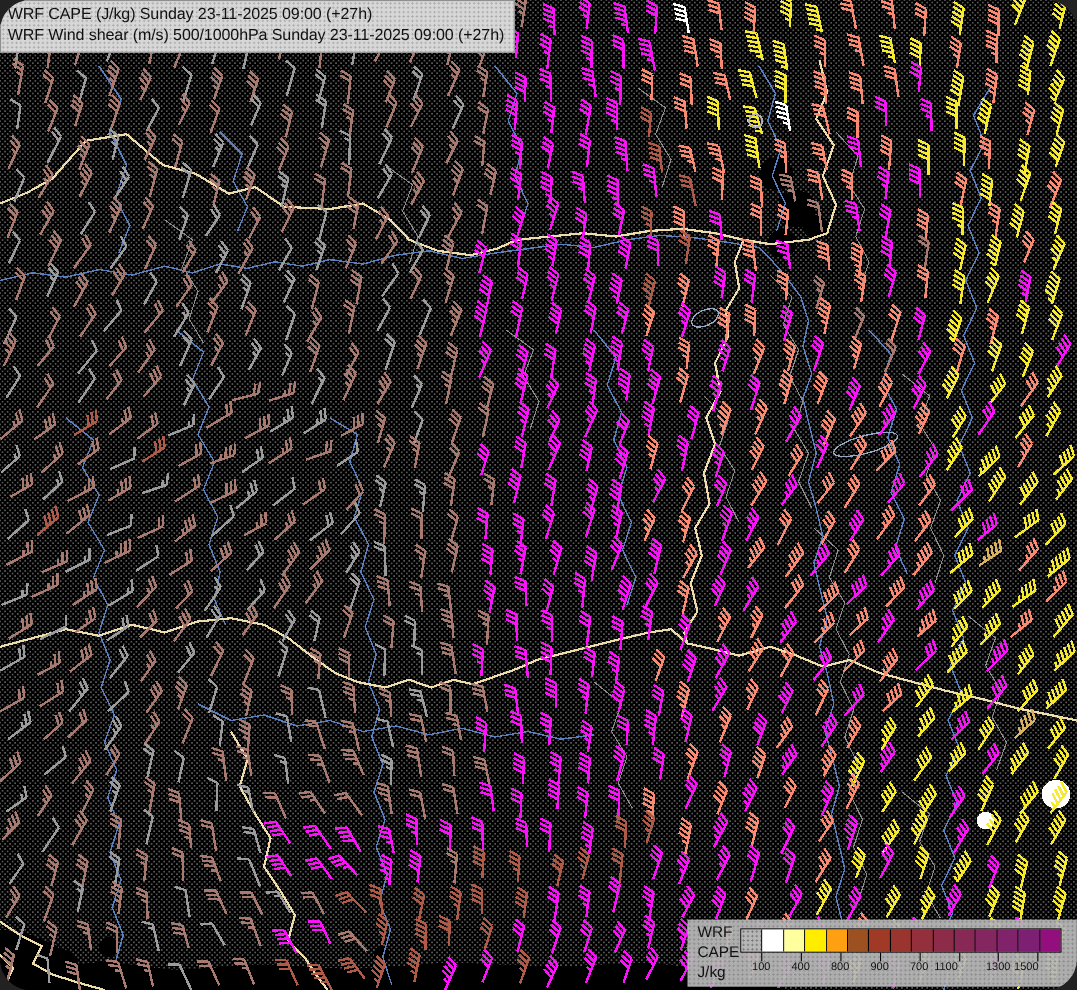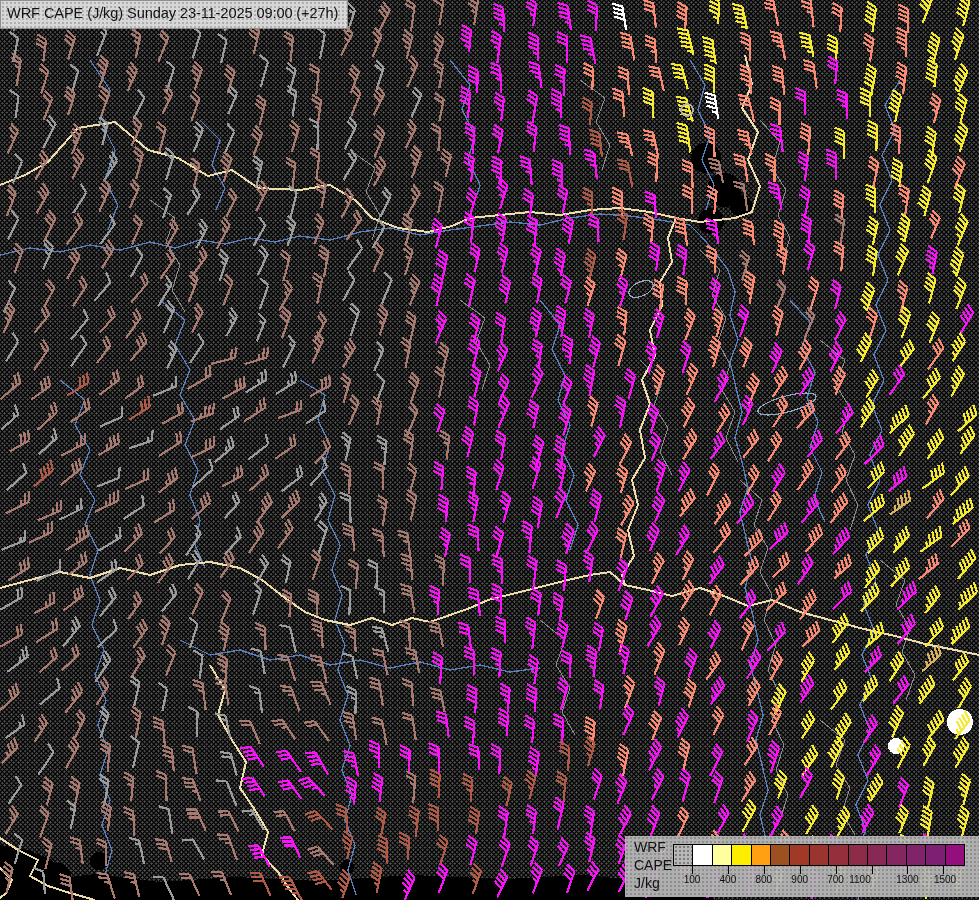--- a/index.html
+++ b/index.html
@@ -5,20 +5,21 @@
   html,body{margin:0;padding:0;background:#222;}
   .screen{
     position:relative;width:979px;height:900px;overflow:hidden;
     background-color:#000;
     background-image:
       radial-gradient(#585858 0.9px, transparent 1.05px),
       radial-gradient(#585858 0.9px, transparent 1.05px);
     background-size:4.6px 4.6px,4.6px 4.6px;
     background-position:0 0,2.3px 2.3px;
     font-family:"Liberation Sans",sans-serif;
+    border-radius:28px;
   }
   #map{position:absolute;left:0;top:0;z-index:1;}
   .titlebox{
     position:absolute;left:0;top:0;z-index:3;
     padding:3px 9px 5px 6px;
     background-color:#d7d7d7;
     background-image:radial-gradient(#aeaeae 0.8px, transparent 1px);
     background-size:4px 4px;
     border:1px solid #8f8f8f;
     color:#111;font-size:14.6px;line-height:19px;letter-spacing:-0.1px;
@@ -1043,20 +1044,21 @@
         <path d="M0,13.8 L0,-11.7 M0,-11.7 L-9.6,-16.1 M0,-7.3 L-9.6,-11.7 M0,-2.9 L-9.6,-7.3 M0,1.5 L-9.6,-2.9" stroke="#f6ea30" stroke-width="2.2" fill="none" transform="translate(928.9,885.8) rotate(14.0)"></path>
         <path d="M0,12.1 L0,-10.3 M0,-10.3 L-9.6,-14.7 M0,-5.9 L-9.6,-10.3 M0,-1.5 L-9.6,-5.9 M0,2.9 L-9.6,-1.5 M0,7.3 L-5,5.0" stroke="#f6ea30" stroke-width="2.2" fill="none" transform="translate(959.7,881.7) rotate(5.4)"></path>
       </g>
     <g id="calm-layer">
         <circle cx="687" cy="110" r="6" fill="none" stroke="#b0b0b0" stroke-width="1.8"></circle>
       </g>
   </svg>
 
   <div class="titlebox">
     <div>WRF CAPE (J/kg) Sunday 23-11-2025 09:00 (+27h)</div>
+    <div>WRF Wind shear (m/s) 500/1000hPa Sunday 23-11-2025 09:00 (+27h)</div>
   </div>
 
   <div class="legend">
     <div class="legend-labels">
       <div>WRF</div>
       <div>CAPE</div>
       <div>J/kg</div>
     </div>
     <div class="legend-bar" id="legend-bar">
         <div class="legend-box stipple"></div>
@@ -1084,17 +1086,17 @@
         <div class="legend-ticklabel" style="left: 138.8px;">800</div>
         <div class="legend-tick" style="left: 174.7px;"></div>
         <div class="legend-ticklabel" style="left: 174.7px;">900</div>
         <div class="legend-tick" style="left: 210.6px;"></div>
         <div class="legend-ticklabel" style="left: 210.6px;">700</div>
         <div class="legend-tick" style="left: 246.5px;"></div>
         <div class="legend-ticklabel" style="left: 235px;">1100</div>
         <div class="legend-tick" style="left: 282.4px;"></div>
         <div class="legend-ticklabel" style="left: 282.4px;">1300</div>
         <div class="legend-tick" style="left: 318.3px;"></div>
-        <div class="legend-ticklabel" style="left: 308px; margin-left: 12px;">1500</div>
+        <div class="legend-ticklabel" style="left: 308px;">1500</div>
       </div>
   </div>
 
 </div>
 
 </body></html>

